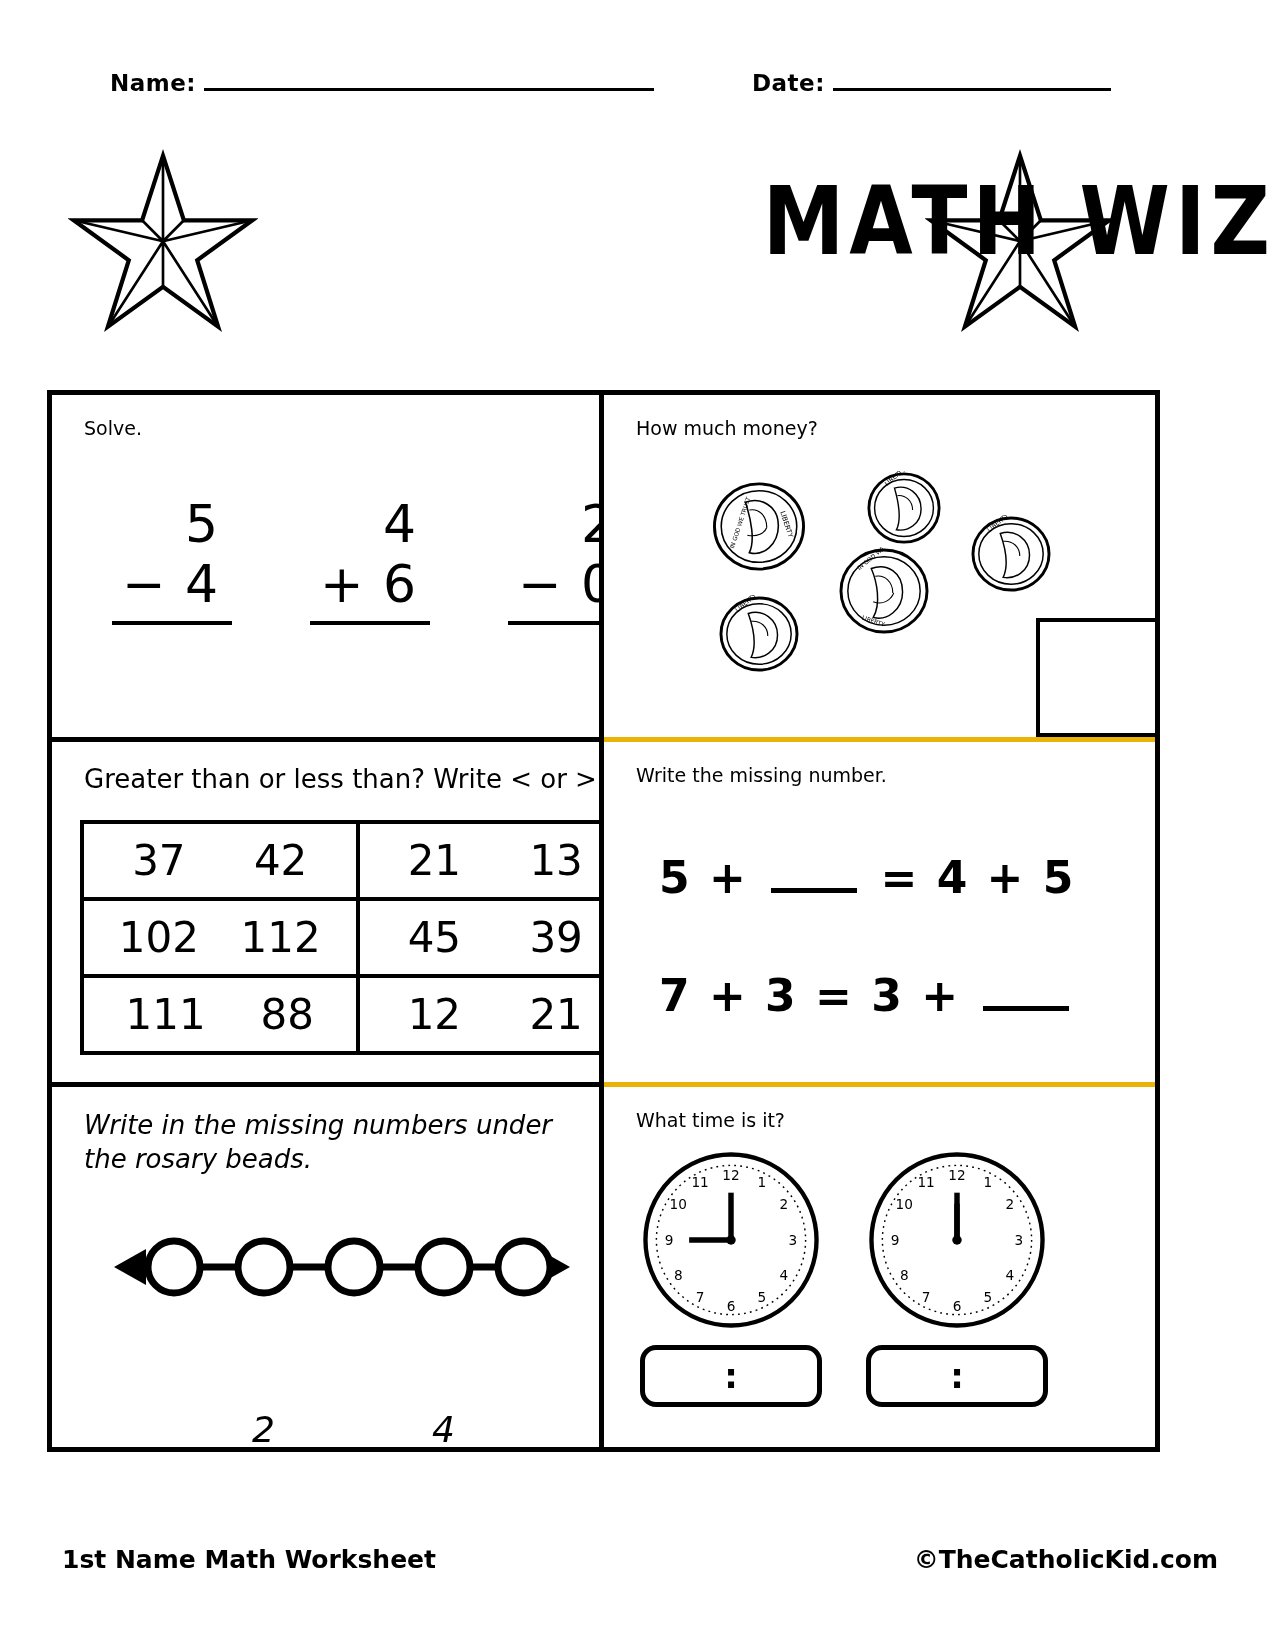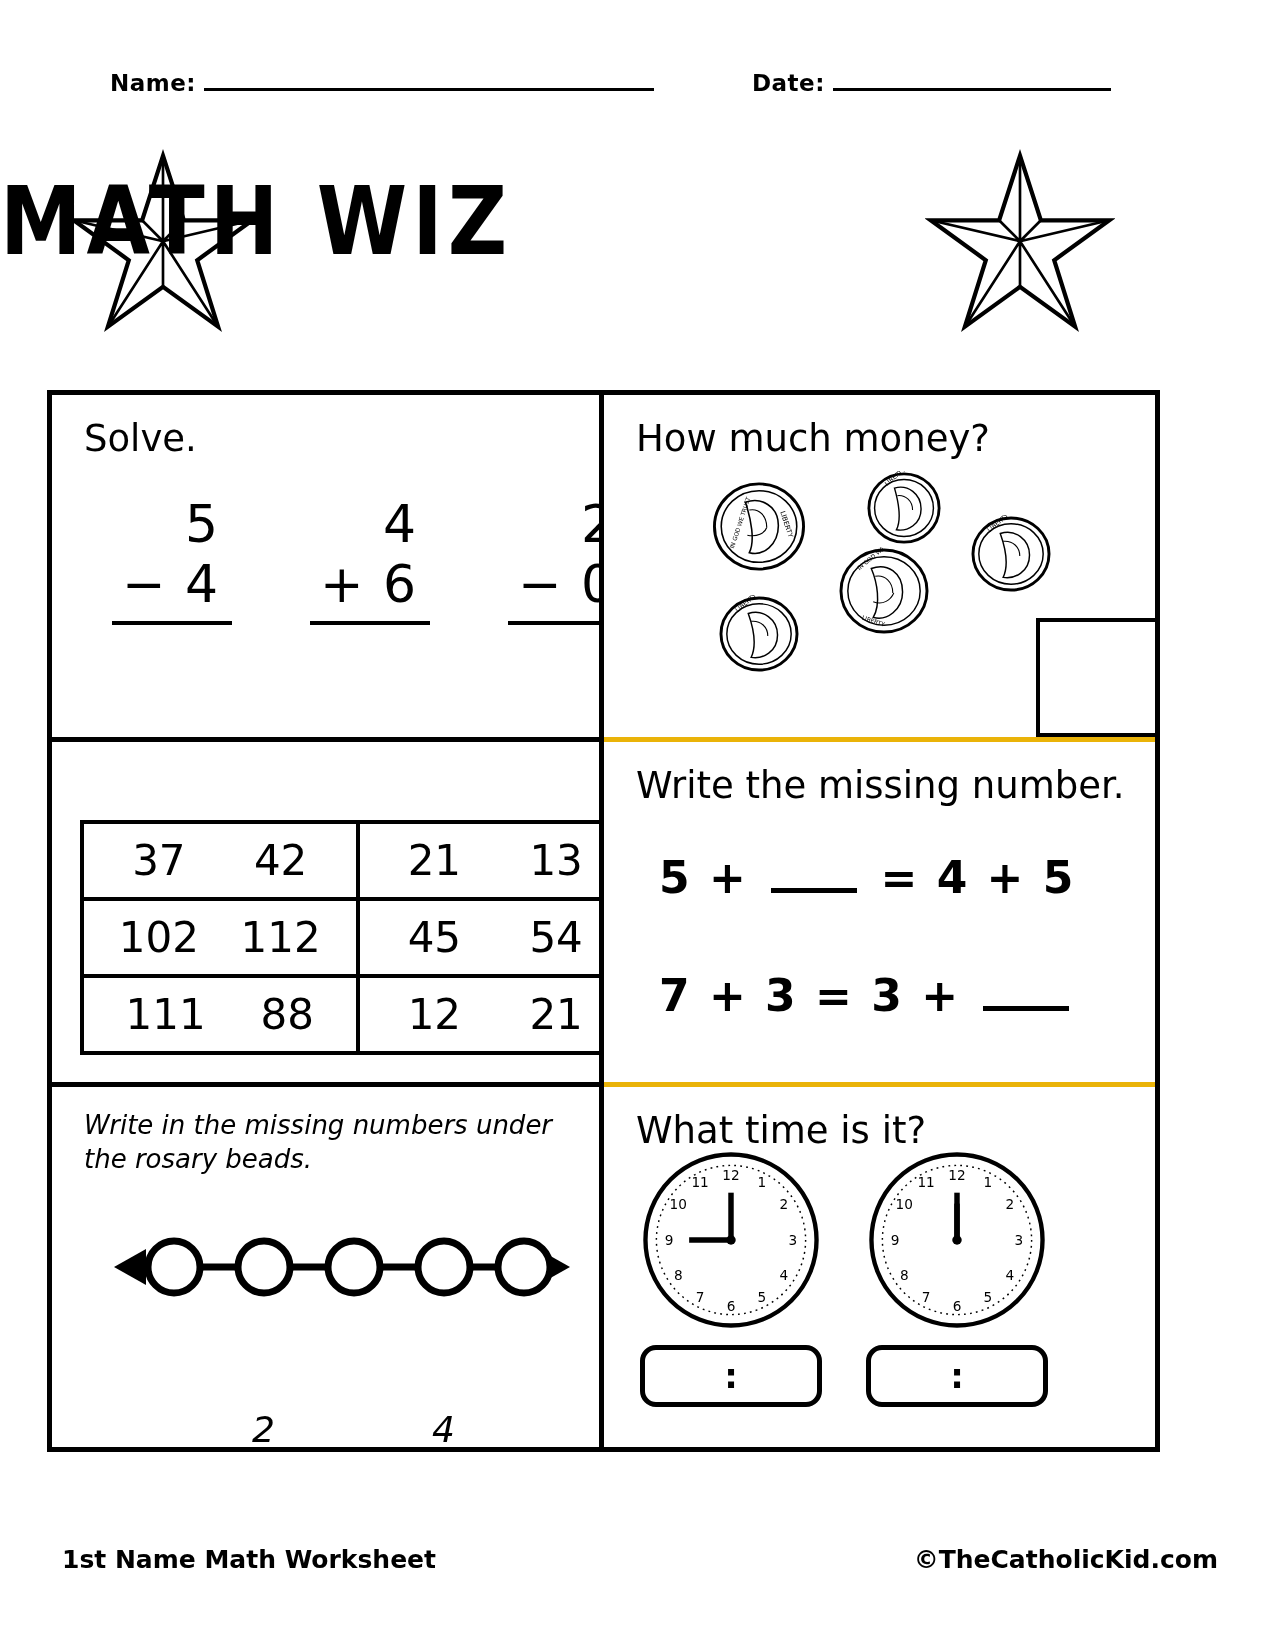--- a/index.html
+++ b/index.html
@@ -52,21 +52,21 @@
   }
   .name-rule { width: 450px; }
   .date-rule { width: 278px; }
 
   
   .title-wrap {
     position: absolute;
     top: 175px;
     left: 0;
     width: 1275px;
-    text-align: left;
+    text-align: right;
   }
   .main-title {
     font-family: "DejaVu Sans", sans-serif;
     font-weight: bold;
     font-size: 82px;
     letter-spacing: 5px;
     line-height: 1;
     margin: 0;
     transform: scaleY(1.15);
     transform-origin: center top;
@@ -101,21 +101,21 @@
     position: relative;
     box-sizing: border-box;
     overflow: hidden;
   }
   .cell.rb { border-right: 5px solid #000; border-bottom: 5px solid #000; }
   .cell.b  { border-bottom: 5px solid #eab308; }
   .cell.r  { border-right: 5px solid #000; font-style: italic; }
 
   .cell-title {
     font-family: "DejaVu Sans", sans-serif;
-    font-size: 37px;
+    font-size: 19px;
     margin: 22px 0 0 32px;
   }
   .cell-title.small { font-size: 26px; }
 
   
   .problems {
     position: absolute;
     top: 100px;
     left: 60px;
     display: flex;
@@ -361,20 +361,21 @@
           <path d="M34,27 C44,26 51,33 51,42" fill="none" stroke="#000" stroke-width="1.1"></path>
           <text x="20" y="18" font-size="6.5" transform="rotate(-40 20 18)" font-family="DejaVu Sans, sans-serif">LIBERTY</text>
         </svg>
       </div>
     </div>
 
     <div class="money-box"></div>
   </div>
 
   <div class="cell rb">
+    <div class="cell-title small">Greater than or less than? Write &lt; or &gt;</div>
     <table class="cmp-table">
       <tbody>
           <tr>
         <td>
               <div class="cmp-pair">
           <span>37</span>
           <span>42</span>
         </div>
             </td>
         <td>
@@ -387,21 +388,21 @@
       <tr>
         <td>
               <div class="cmp-pair">
           <span>102</span>
           <span>112</span>
         </div>
             </td>
         <td>
               <div class="cmp-pair">
           <span>45</span>
-          <span>54</span>
+          <span>39</span>
         </div>
             </td>
       </tr>
       <tr>
         <td>
               <div class="cmp-pair">
           <span>111</span>
           <span>88</span>
         </div>
             </td>

